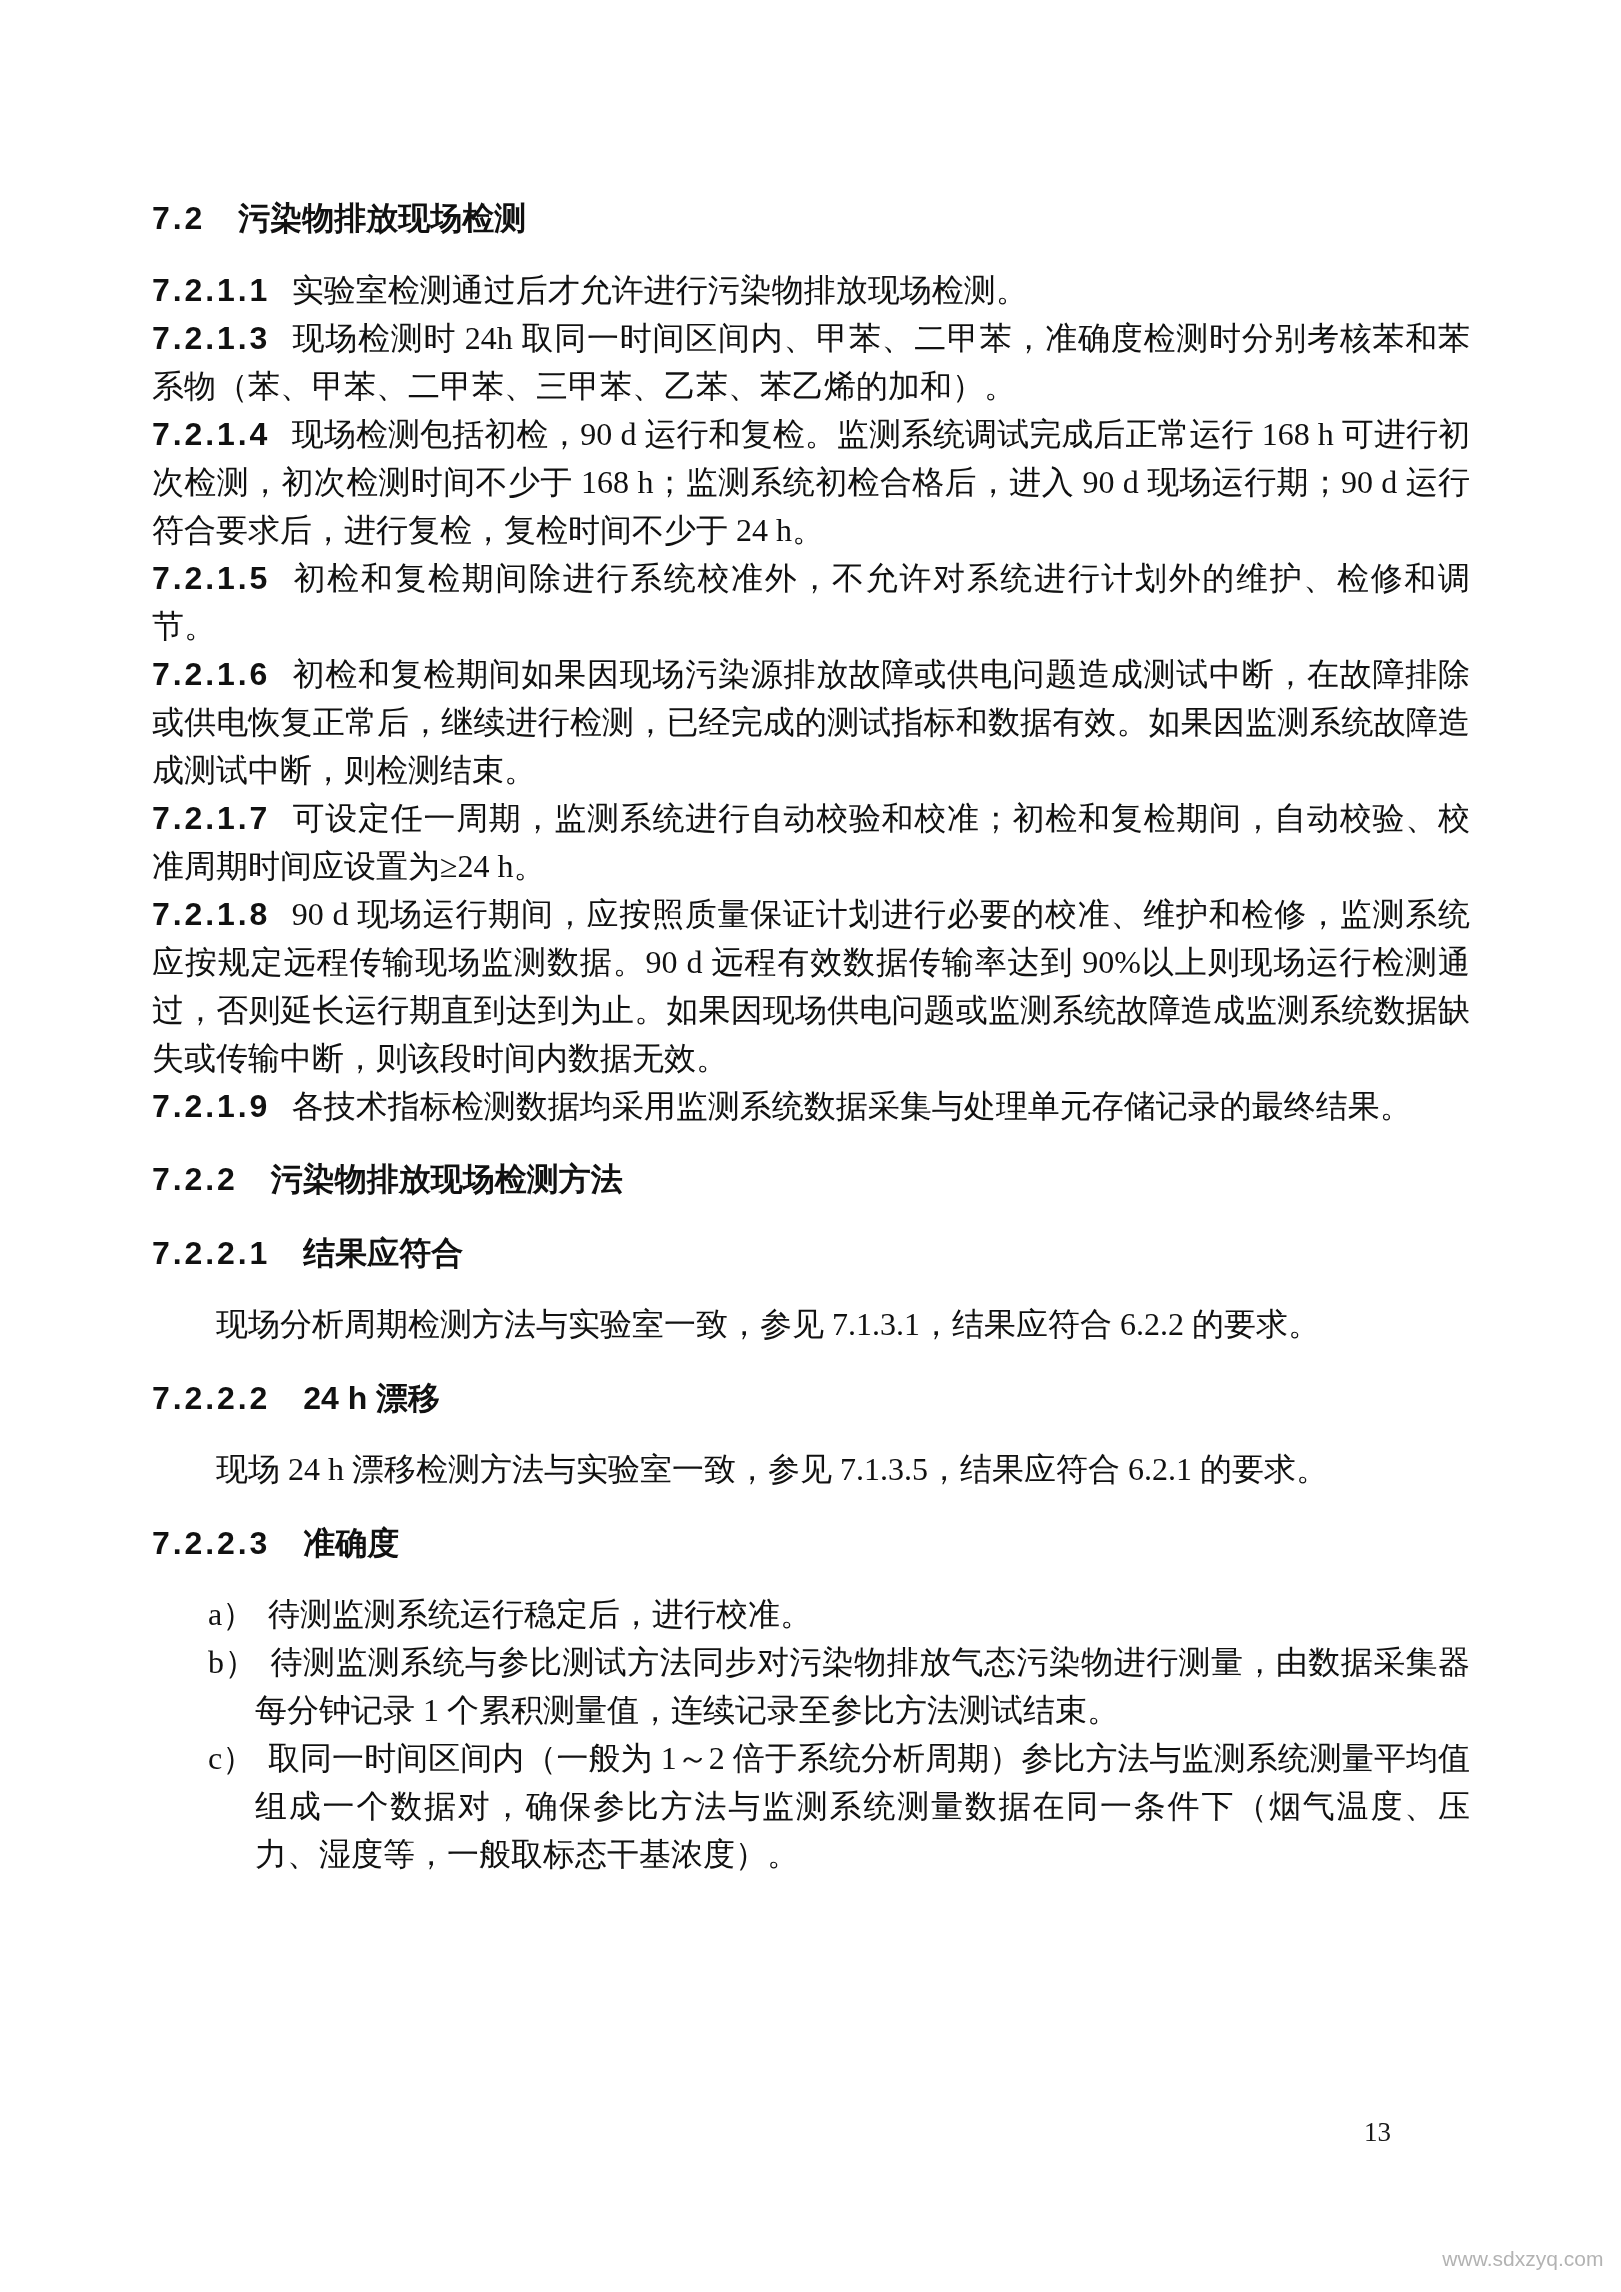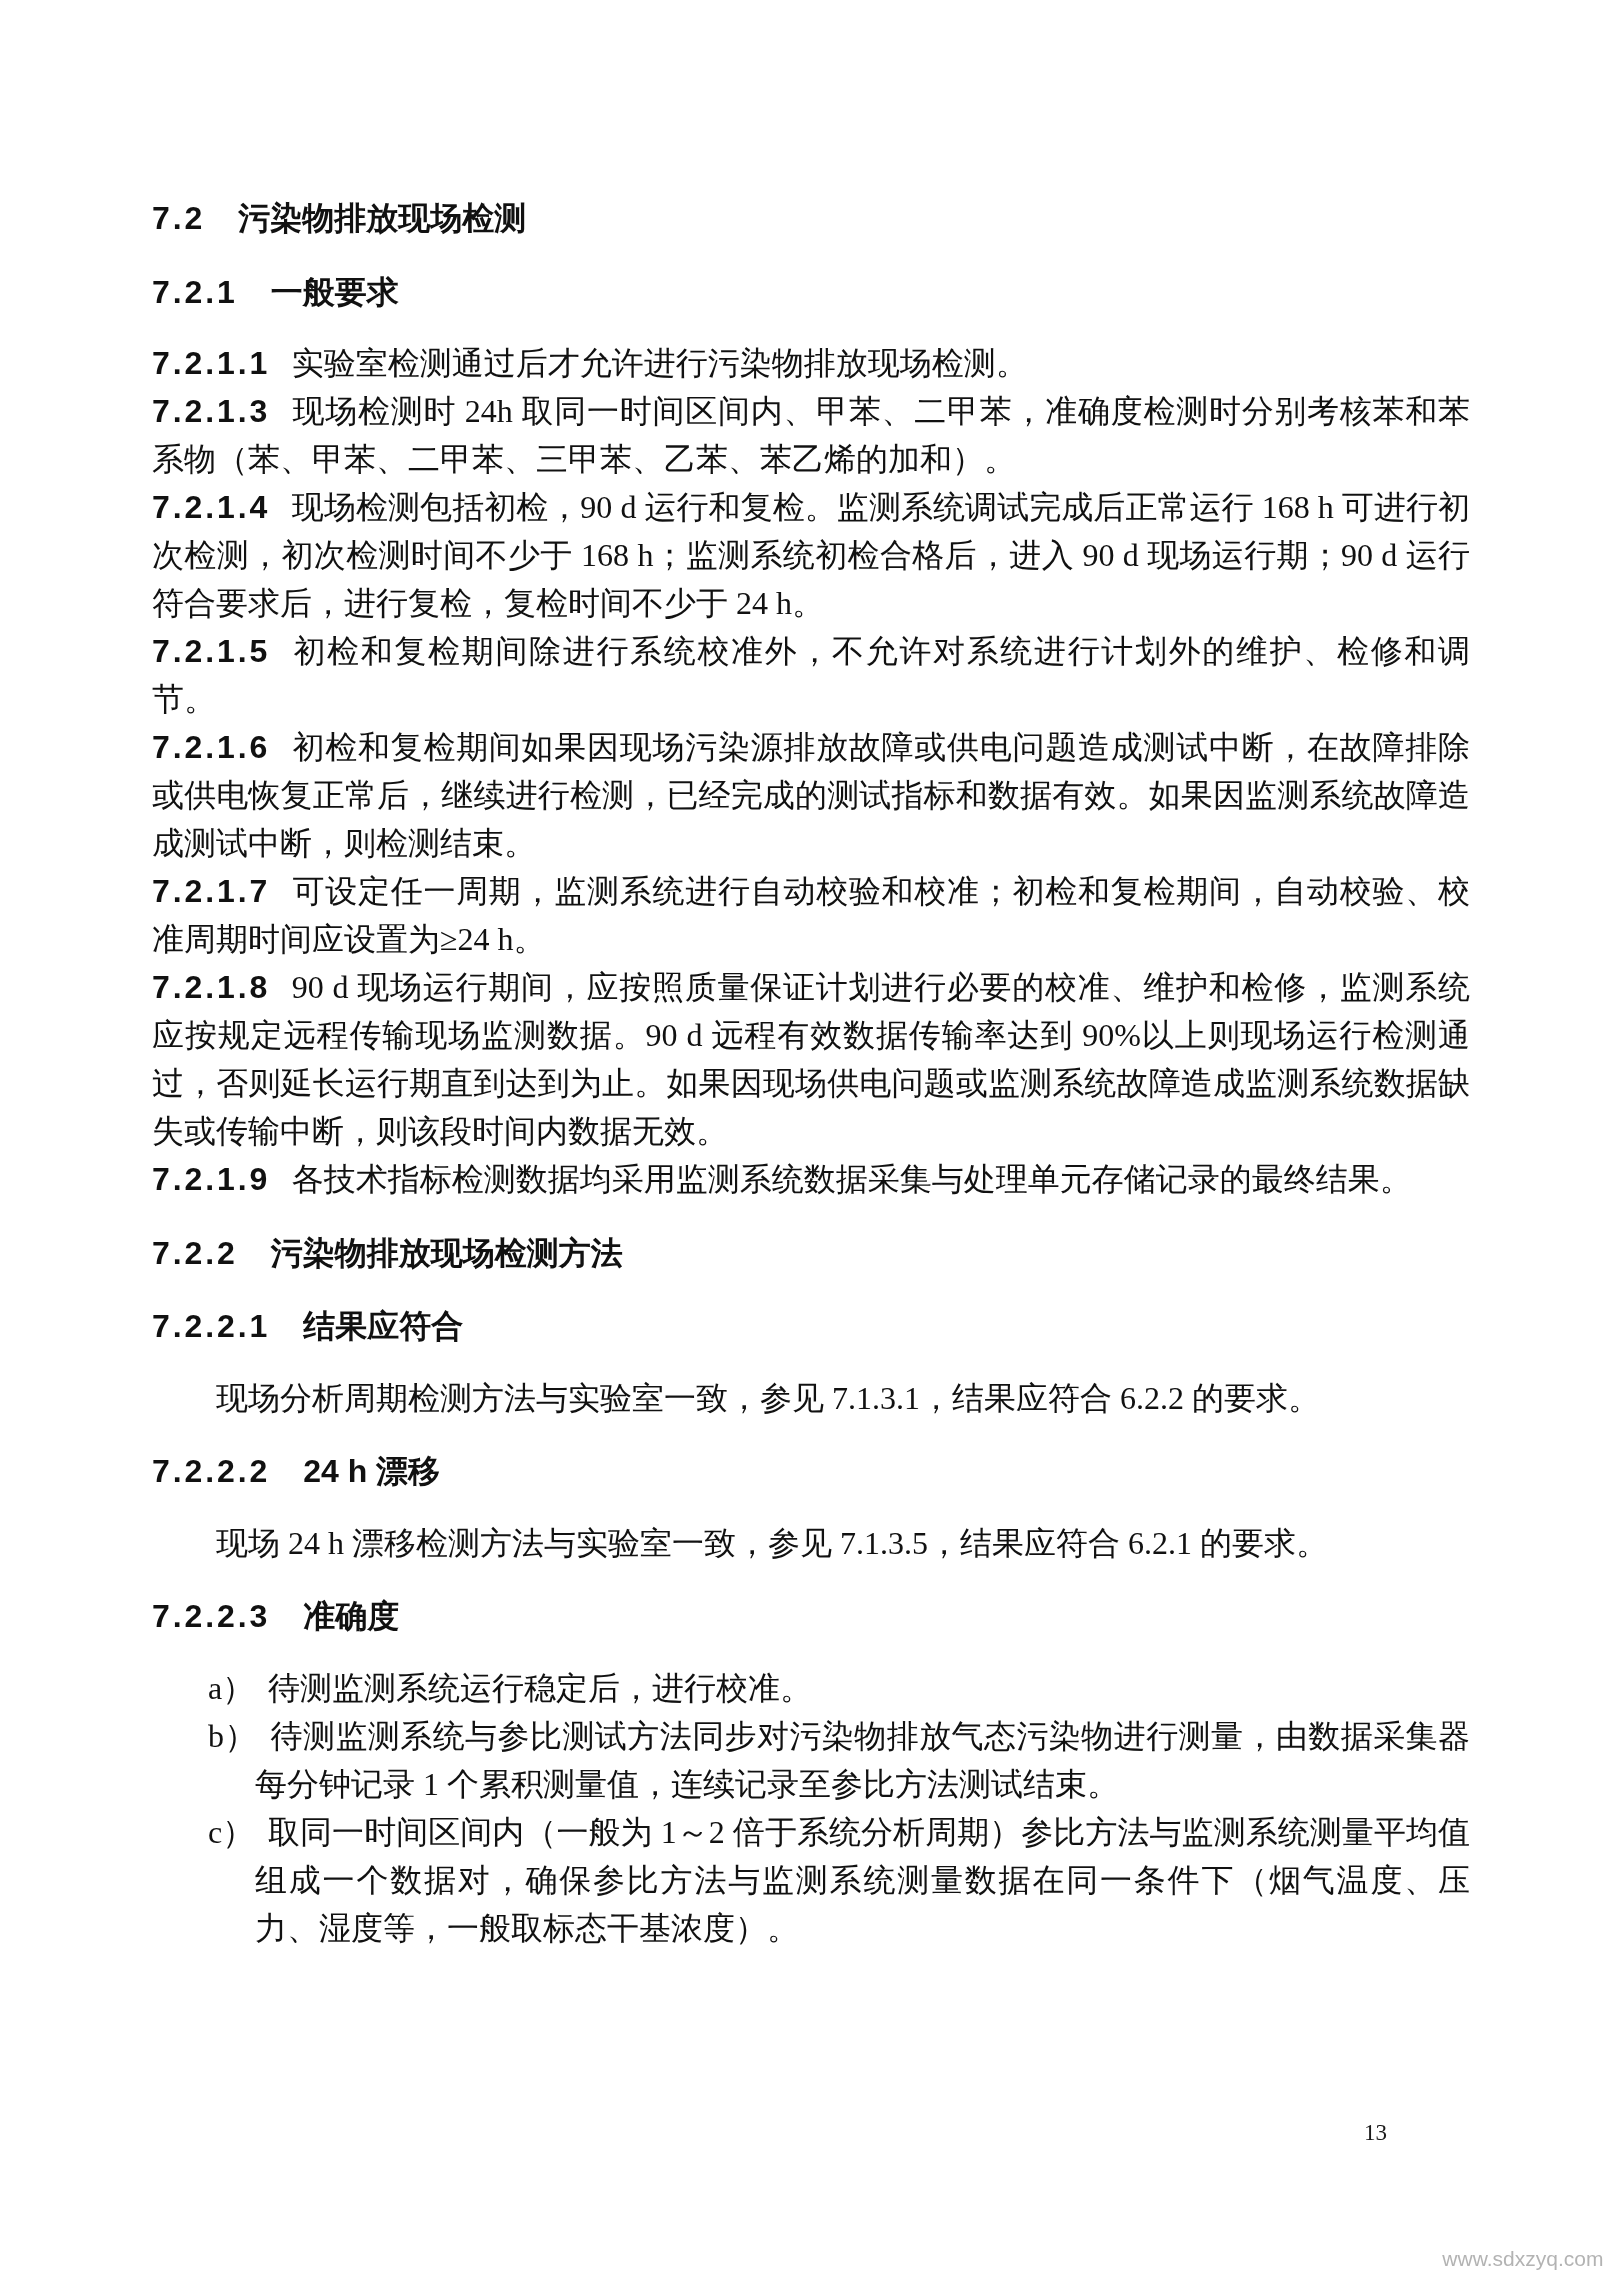--- a/index.html
+++ b/index.html
@@ -35,40 +35,39 @@
   }
   .para { margin:0; text-indent:2em; }
   .li {
     margin:0;
     padding-left:103px;
     text-indent:-47px;
   }
   .li .label { margin-right:13.7px; }
   #page-number {
     position:absolute; left:1364px; top:2117px;
-    font-size:23px; line-height:31px;
+    font-size:27px; line-height:31px;
     font-family:"Liberation Serif","DejaVu Serif",serif;
     color:#1a1a1a;
   }
   #watermark {
     position:absolute; right:17.6px; top:2247px;
     font-size:21px; line-height:23.5px;
     font-family:"Liberation Sans","DejaVu Sans",sans-serif;
     color:#b3b3b3;
   }
 </style>
 </head>
 <body>
 
 <div id="page">
   <div id="content">
 
     <div class="h"><span class="num">7.2</span><span>污染物排放现场检测</span></div>
 
-    <div class="h"><span class="num">7.2.1</span><span>一般要求</span></div>
 
     <p class="clause"><span class="num">7.2.1.1</span><span>实验室检测通过后才允许进行污染物排放现场检测。</span></p>
 
 
     <p class="clause"><span class="num">7.2.1.3</span><span>现场检测时 24h 取同一时间区间内、甲苯、二甲苯，准确度检测时分别考核苯和苯系物（苯、甲苯、二甲苯、三甲苯、乙苯、苯乙烯的加和）。</span></p>
 
     <p class="clause"><span class="num">7.2.1.4</span><span>现场检测包括初检，90 d 运行和复检。监测系统调试完成后正常运行 168 h 可进行初次检测，初次检测时间不少于 168 h；监测系统初检合格后，进入 90 d 现场运行期；90 d 运行符合要求后，进行复检，复检时间不少于 24 h。</span></p>
 
     <p class="clause"><span class="num">7.2.1.5</span><span>初检和复检期间除进行系统校准外，不允许对系统进行计划外的维护、检修和调节。</span></p>
 

